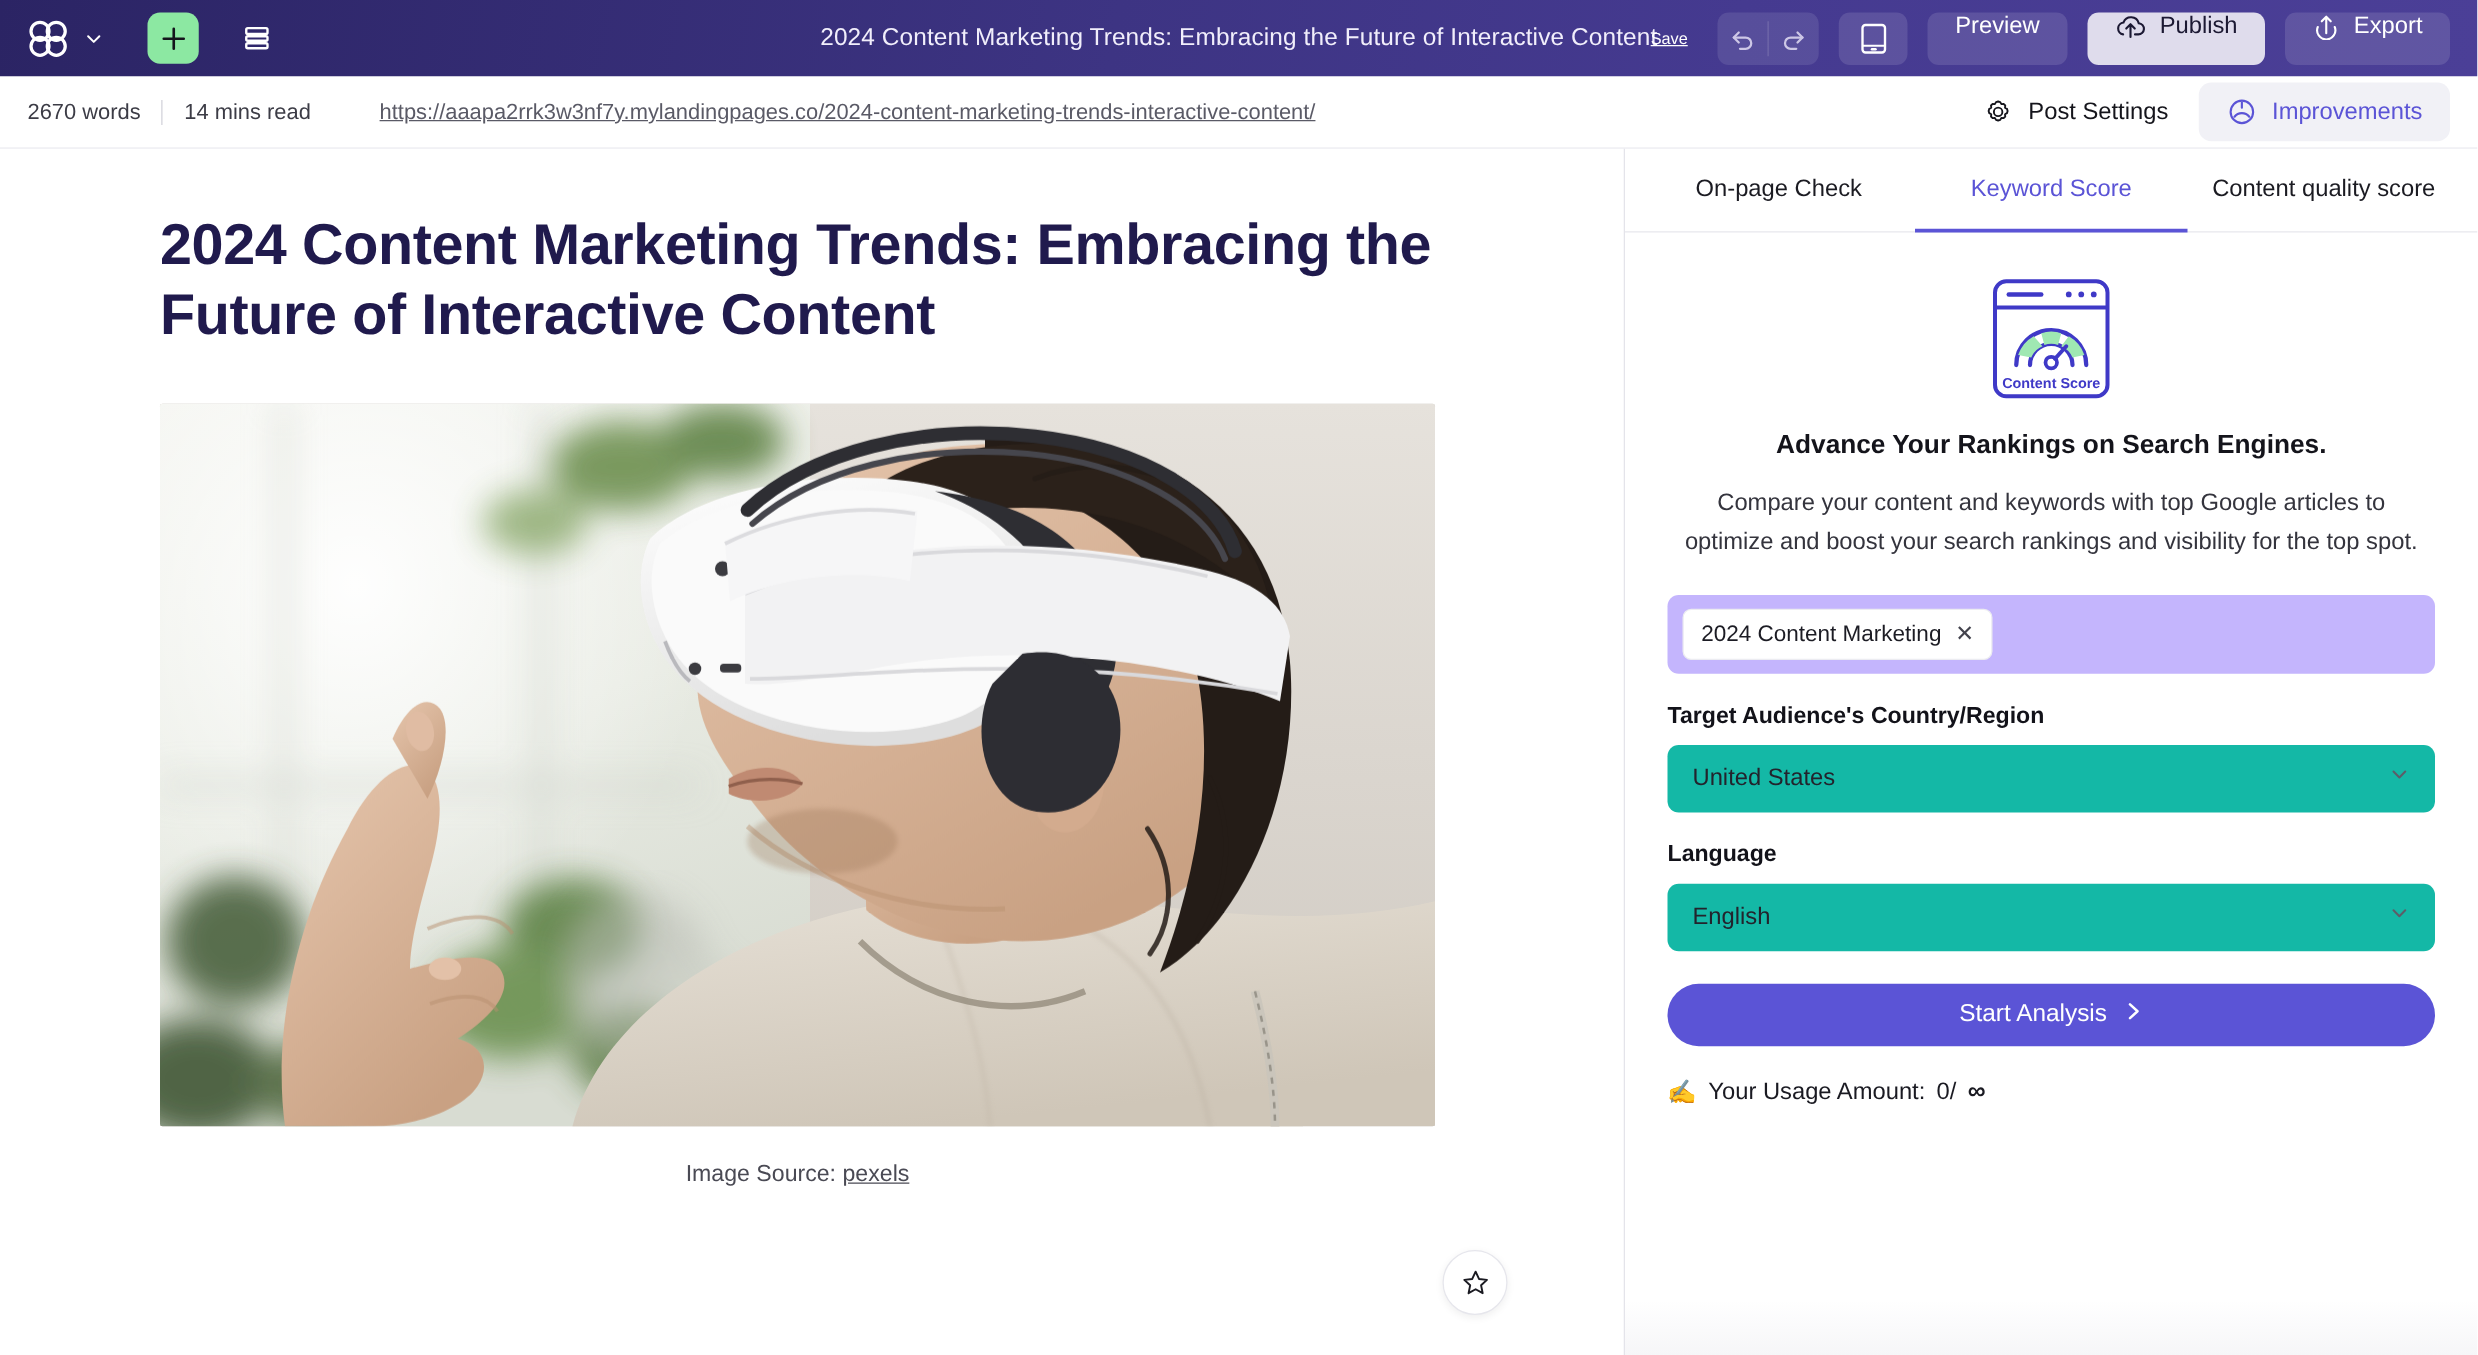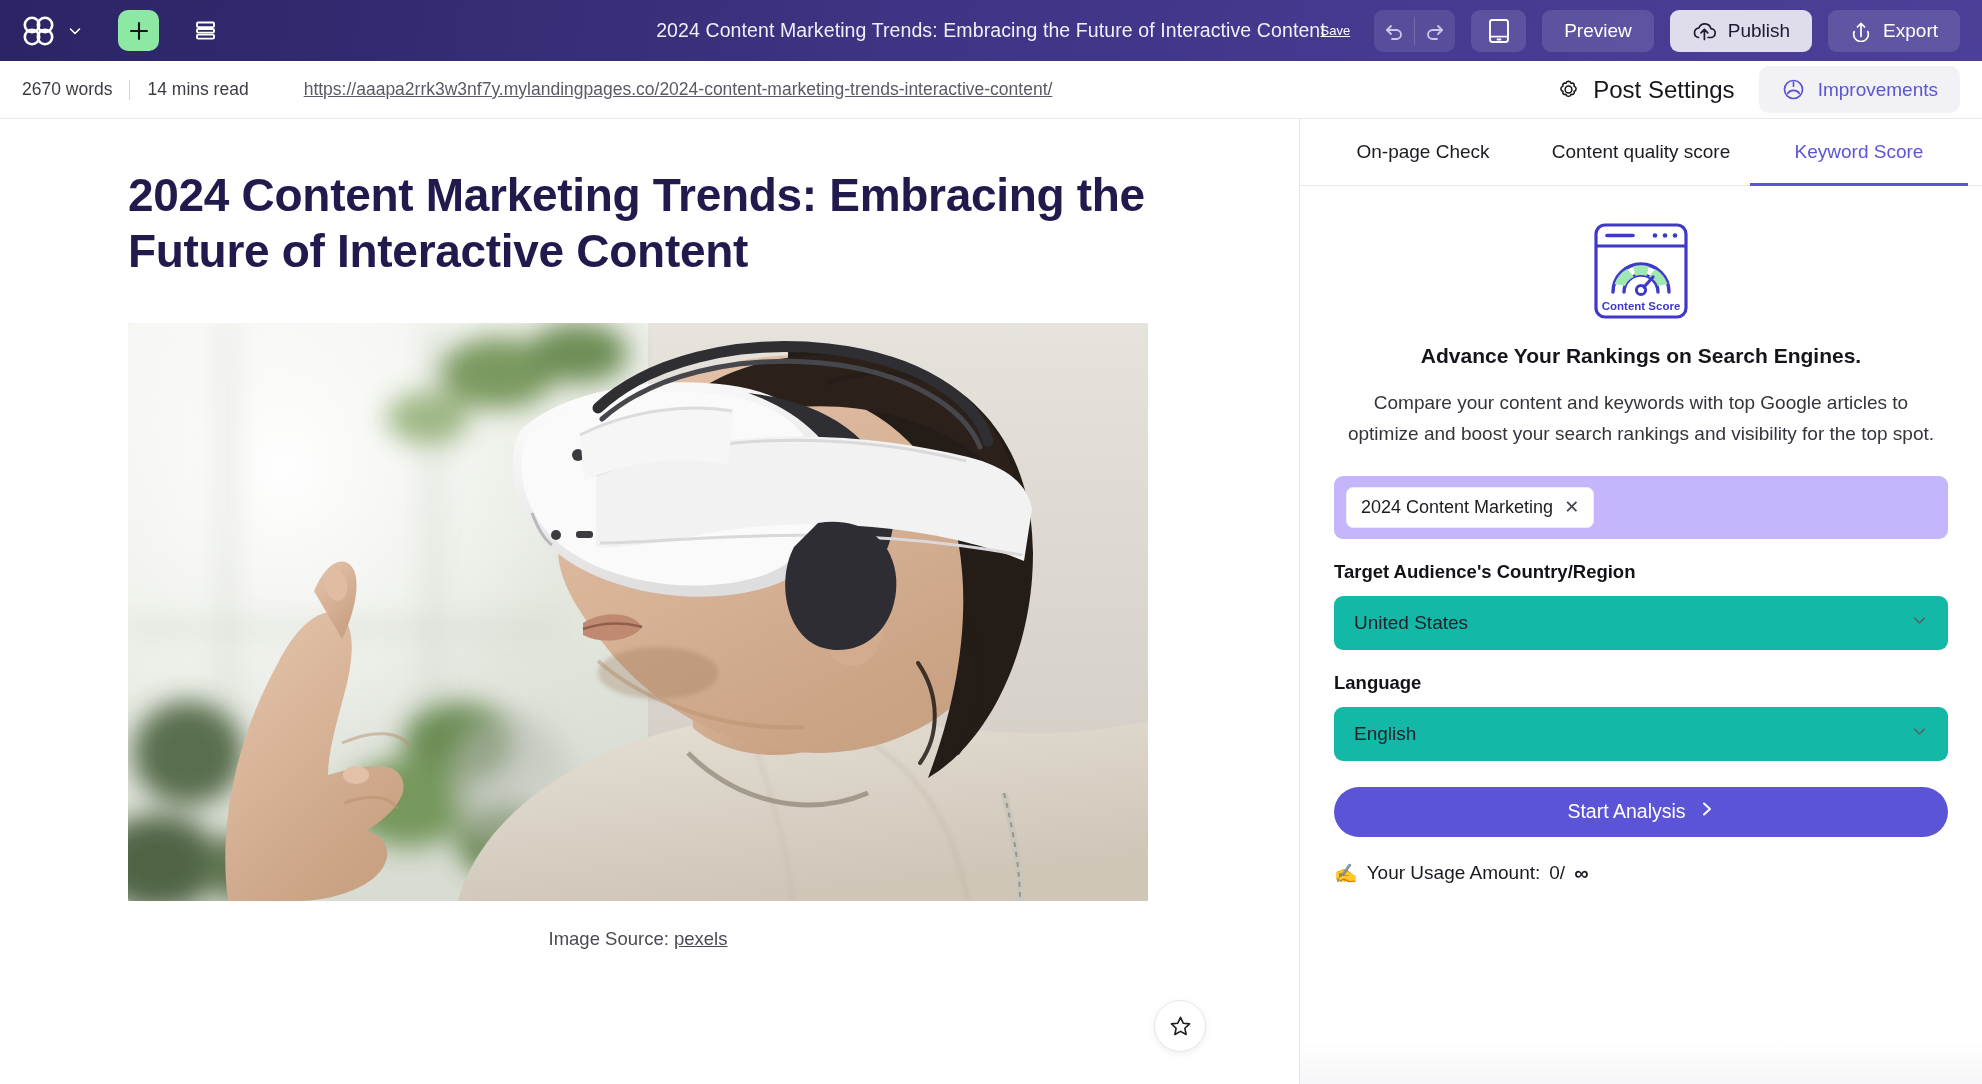--- a/index.html
+++ b/index.html
@@ -58,21 +58,21 @@
   .ur-sep { width: 1px; background: rgba(255,255,255,0.16); margin: 7px 0; }
   .icon-pill {
     height: 42px; min-width: 55px; padding: 0 16px;
     background: rgba(255,255,255,0.12); border-radius: 9px;
     display: flex; align-items: center; justify-content: center; gap: 10px;
     cursor: pointer;
   }
   .pill {
     height: 42px; padding: 0 22px;
     background: rgba(255,255,255,0.12); border-radius: 9px;
-    display: flex; align-items: center; justify-content: center; gap: 11px;
+    display: flex; justify-content: center; gap: 11px;
     color: #ffffff; font-size: 19px; cursor: pointer; white-space: nowrap;
   }
   .pill.light { background: #dfdcec; color: #1c1933; }
 
   
   .subbar {
     height: 58px; width: 100%;
     background: #ffffff;
     border-bottom: 1px solid #e8e8ee;
     display: flex; align-items: center;
@@ -81,21 +81,21 @@
   }
   .meta { color: #3c3c46; font-size: 17.5px; }
   .meta-sep { width: 1px; height: 20px; background: #d2d2da; margin: 0 17px; }
   .page-url {
     margin-left: 55px; color: #5a5a66; font-size: 17.5px;
     text-decoration: underline; cursor: pointer;
   }
   .subbar-right { margin-left: auto; display: flex; align-items: center; gap: 12px; }
   .settings-btn {
     display: flex; align-items: center; gap: 12px;
-    font-size: 24px; color: #15151c; cursor: pointer; padding: 9px 12px;
+    font-size: 19px; color: #15151c; cursor: pointer; padding: 9px 12px;
   }
   .improve-btn {
     display: flex; align-items: center; gap: 12px;
     font-size: 19px; color: #5b54d6; cursor: pointer;
     background: #f1f1f6; border-radius: 10px; padding: 11px 22px;
   }
 
   
   .body-wrap { display: flex; height: calc(1084px - 61px - 58px); }
 
@@ -460,22 +460,22 @@
       <svg width="25" height="25" viewBox="0 0 24 24" fill="none">
         <path d="M12 3.2 l2.6 5.6 6.1 .7 -4.5 4.2 1.2 6 -5.4 -3 -5.4 3 1.2 -6 -4.5 -4.2 6.1 -.7 z" stroke="#1b1b22" stroke-width="1.5" stroke-linejoin="round" fill="none"></path>
       </svg>
     </div>
   </div>
 
   <div class="side-pane">
 
     <div class="tabs">
       <div class="tab">On-page Check</div>
+      <div class="tab active">Keyword Score</div>
       <div class="tab">Content quality score</div>
-      <div class="tab active">Keyword Score</div>
     </div>
 
     <div class="side-body">
 
       <div class="score-icon-wrap">
         <svg width="96" height="98" viewBox="0 0 96 98" fill="none">
           <rect x="3" y="3" width="90" height="92" rx="9" stroke="#3f39c7" stroke-width="3.2" fill="#fff"></rect>
           <path d="M3 24 H93" stroke="#3f39c7" stroke-width="3.2"></path>
           <path d="M14 13.5 H40" stroke="#3f39c7" stroke-width="3.6" stroke-linecap="round"></path>
           <circle cx="62" cy="13.5" r="2.3" fill="#3f39c7"></circle>

